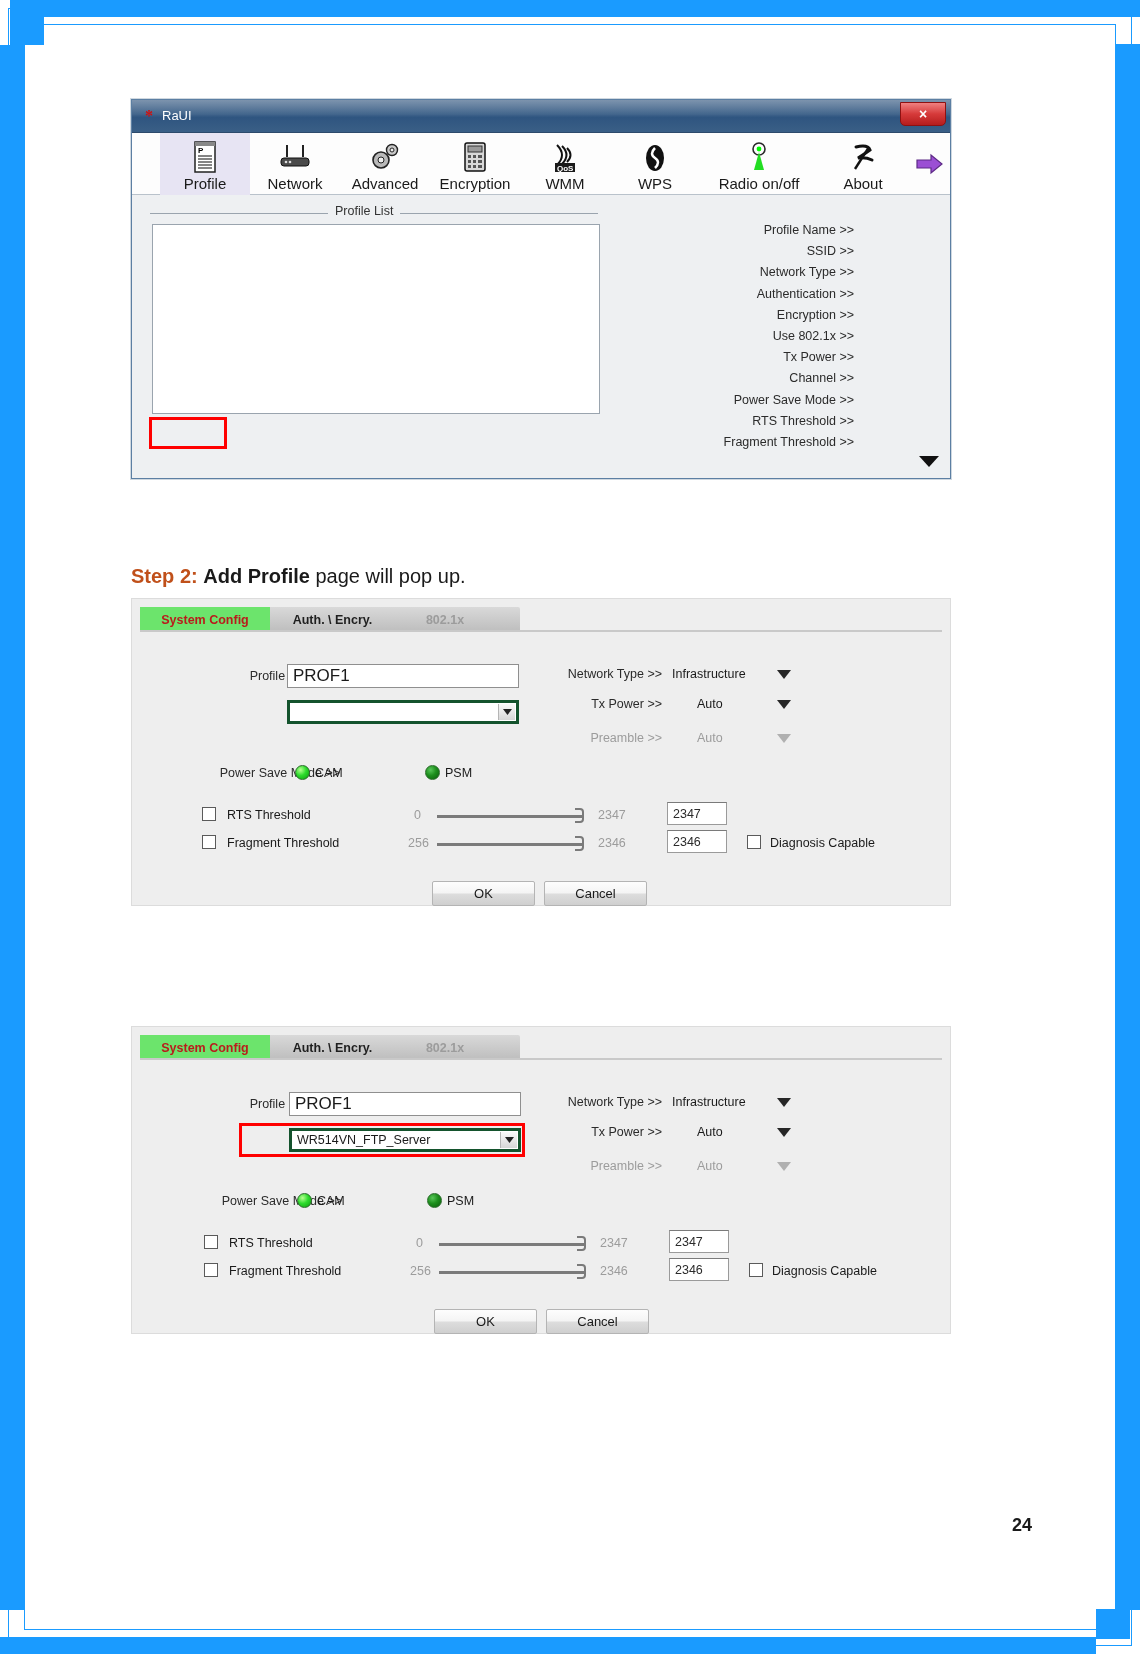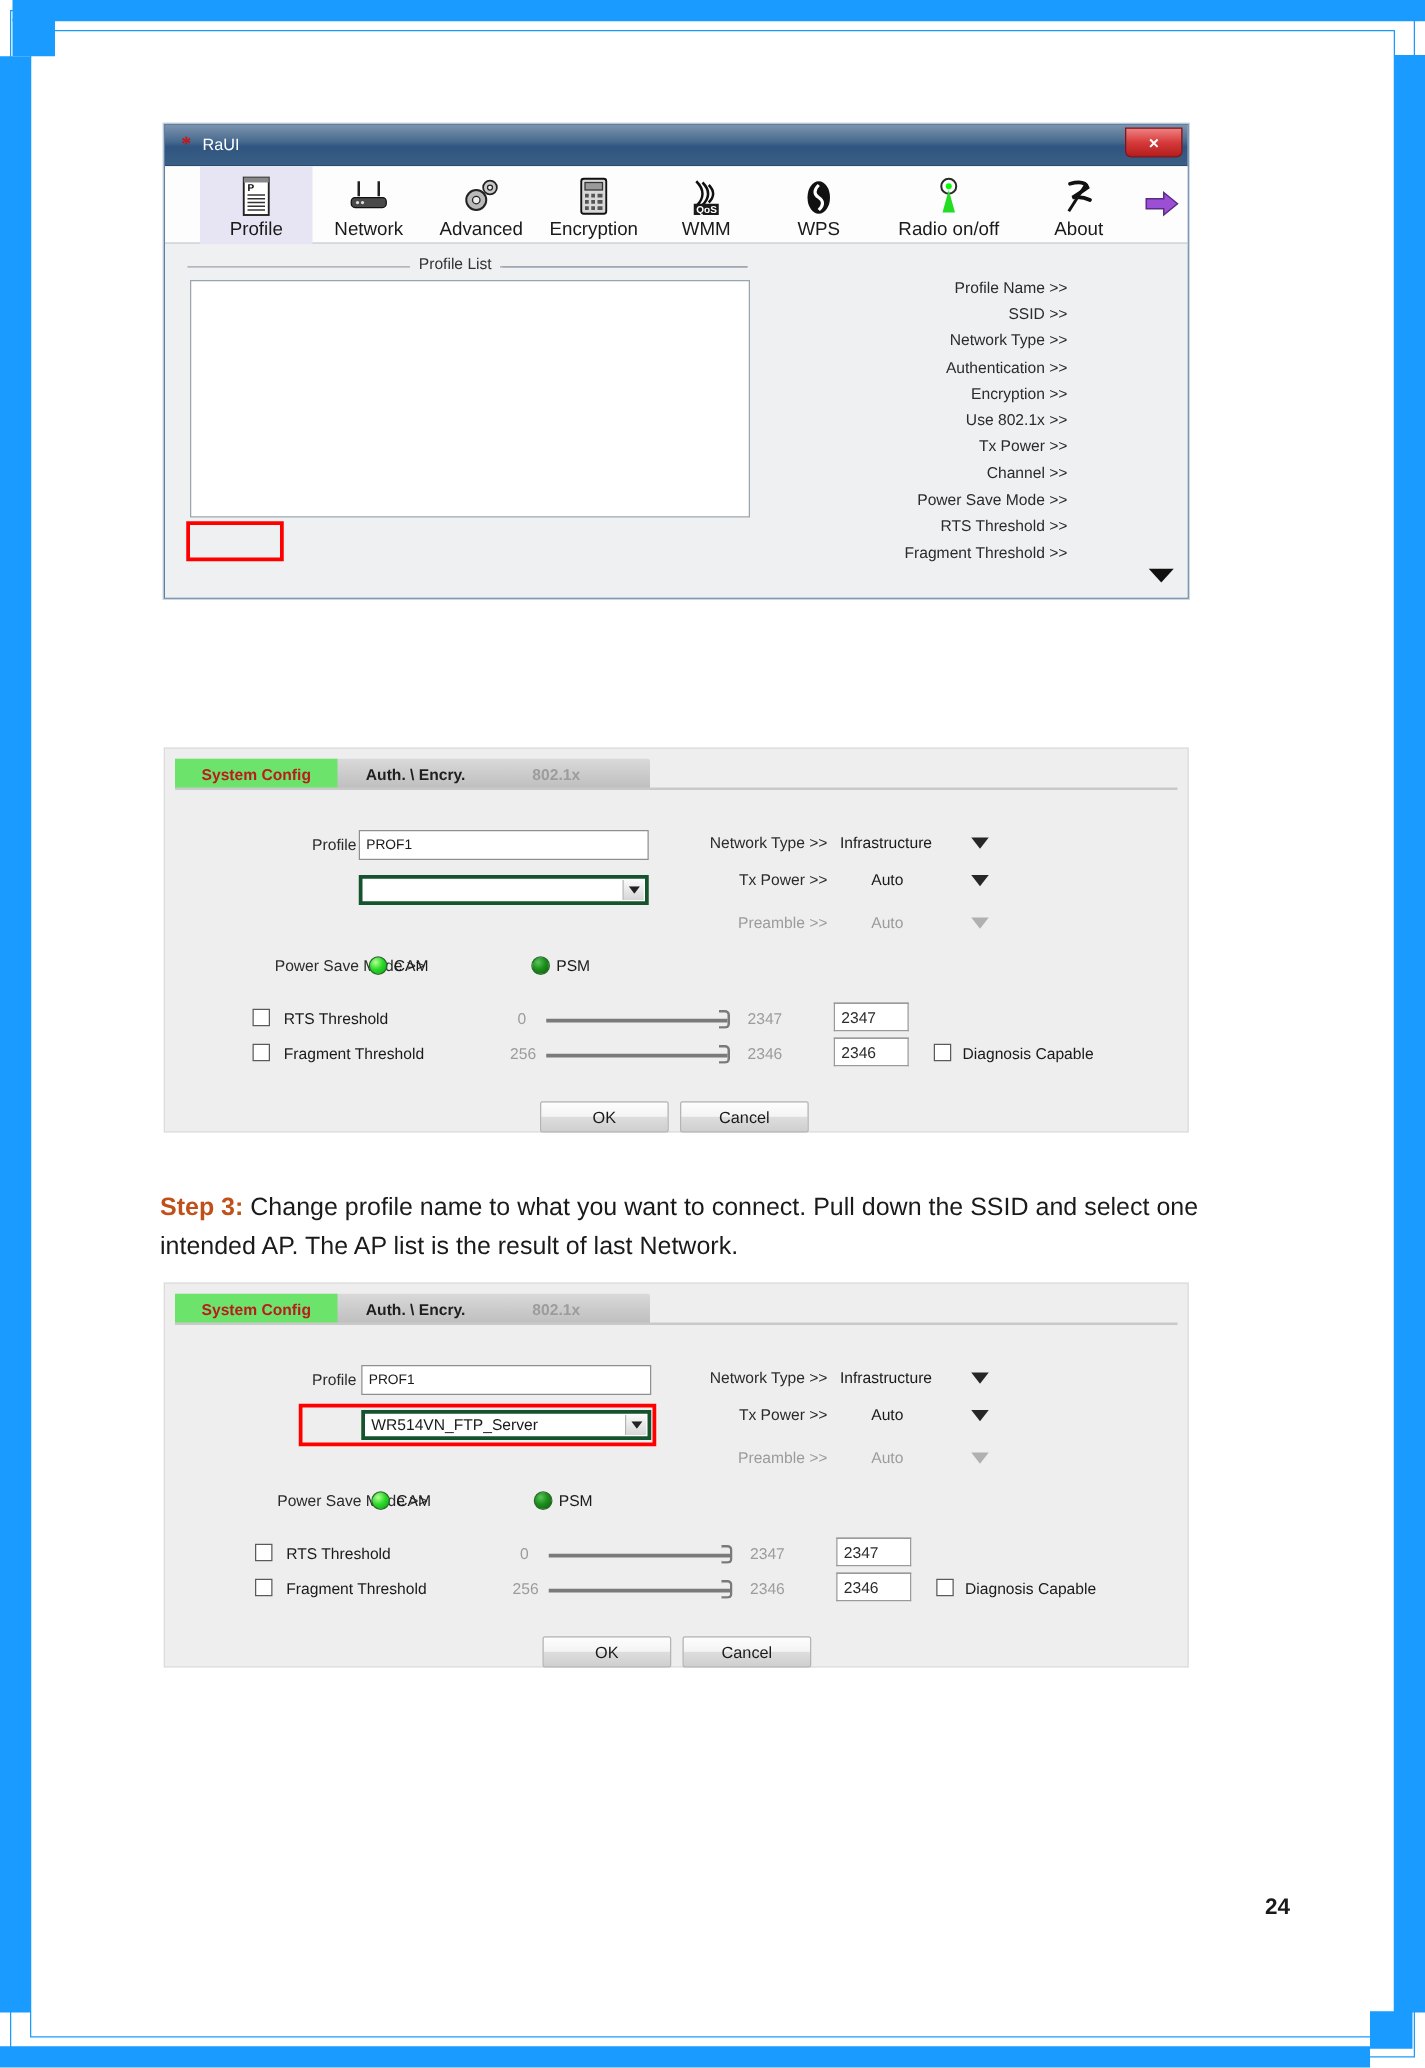--- a/index.html
+++ b/index.html
@@ -125,21 +125,21 @@
   }
   .tab.active { background:#6ce46c; color:#b91c1c; }
   .tab.idle { color:#1f1f1f; }
   .tab.grey { color:#9c9c9c; }
   .tabs-underline { position:absolute; left:8px; top:31px; right:8px; height:2px; background:#c9c9c9; }
 
   .lbl-r { position:absolute; font-size:12.5px; color:#2b2b2b; text-align:right; font-family:"Liberation Sans", sans-serif; }
   .lbl-r.grey { color:#9c9c9c; }
   .txtfield {
     position:absolute; background:#ffffff; border:1px solid #8f8f8f;
-    font-size:11px; color:#1a1a1a; display:flex; align-items:center; padding-left:5px;
+    font-size:17px; color:#1a1a1a; display:flex; align-items:center; padding-left:5px;
     font-family:"Liberation Sans", sans-serif;
   }
   .combo {
     position:absolute; background:#ffffff; border:3px solid #14532d;
     font-size:12.5px; color:#1a1a1a; display:flex; align-items:center; padding-left:5px;
     font-family:"Liberation Sans", sans-serif;
   }
   .combo .arrowbtn {
     position:absolute; right:1px; top:1px; bottom:1px; width:17px;
     background:linear-gradient(to bottom,#fafafa,#d6d6d6);
@@ -350,20 +350,23 @@
       </div>
 
       <div class="scroll-arrow">
         <svg width="22" height="14" viewBox="0 0 22 14">
             <path d="M1 2 L21 2 L11 13 Z" fill="#111"></path>
           </svg>
       </div>
     </div>
   </div>
 
+  <div class="step-head" style="left:131px; top:561px;">
+    <b class="num">Step 2:</b><span>&nbsp;</span><b class="em">Add Profile</b><span> page will pop up.</span>
+  </div>
 
   <div class="dlg" style="left:131px; top:598px; width:820px; height:308px;">
     <div class="dlg-tabs">
       <div class="tabstrip">
         <div class="tab active" style="left:0;   width:130px;">System Config</div>
         <div class="tab idle" style="left:130px;width:125px;">Auth. \ Encry.</div>
         <div class="tab grey" style="left:255px;width:100px;">802.1x</div>
       </div>
       <div class="tabs-underline"></div>
     </div>
@@ -414,24 +417,20 @@
     <div class="slider-thumb" style="left:443px; top:237px;"></div>
     <div class="val-txt grey" style="left:466px; top:237px;">2346</div>
     <div class="smallbox" style="left:535px; top:231px; width:60px; height:23px;">2346</div>
     <div class="chk" style="left:615px; top:236px;"></div>
     <div class="val-txt" style="left:638px; top:237px;">Diagnosis Capable</div>
 
     <div class="okbtn" style="left:300px; top:282px;">OK</div>
     <div class="okbtn" style="left:412px; top:282px;">Cancel</div>
   </div>
 
-  <div class="step-head" style="left:128px; top:951px; width:840px;">
-    <b class="num">Step 3:</b><span> Change profile name to what you want to connect. Pull down the SSID and select one</span>
-    <div>intended AP. The AP list is the result of last Network.</div>
-  </div>
 
   <div class="dlg" style="left:131px; top:1026px; width:820px; height:308px;">
     <div class="dlg-tabs">
       <div class="tabstrip">
         <div class="tab active" style="left:0;   width:130px;">System Config</div>
         <div class="tab idle" style="left:130px;width:125px;">Auth. \ Encry.</div>
         <div class="tab grey" style="left:255px;width:100px;">802.1x</div>
       </div>
       <div class="tabs-underline"></div>
     </div>

